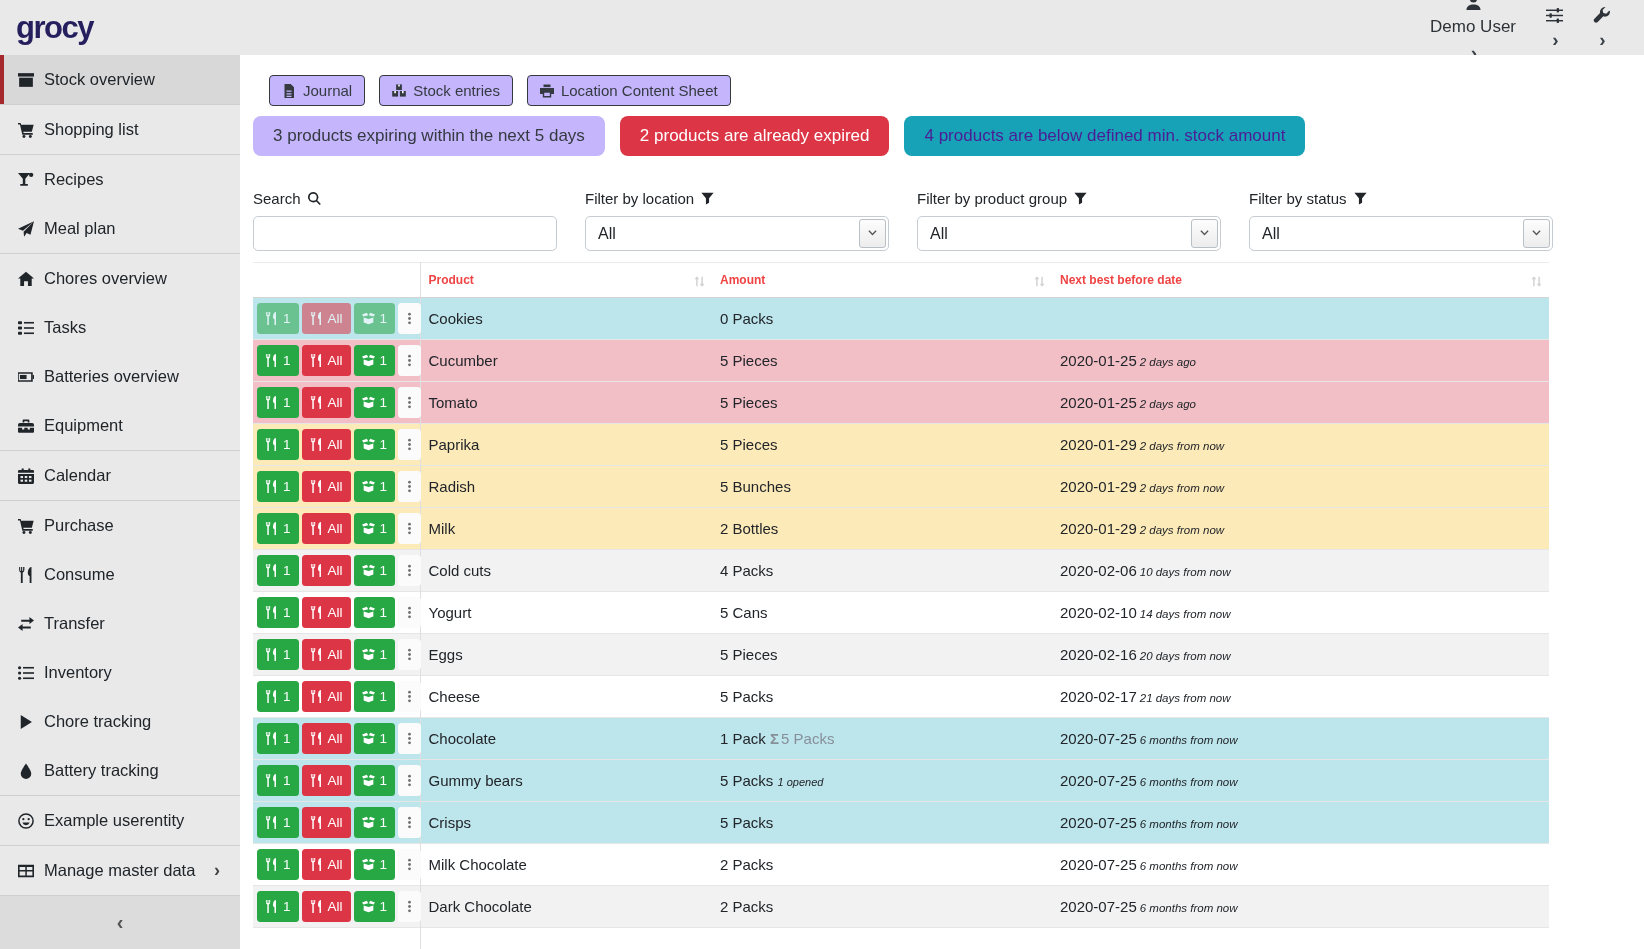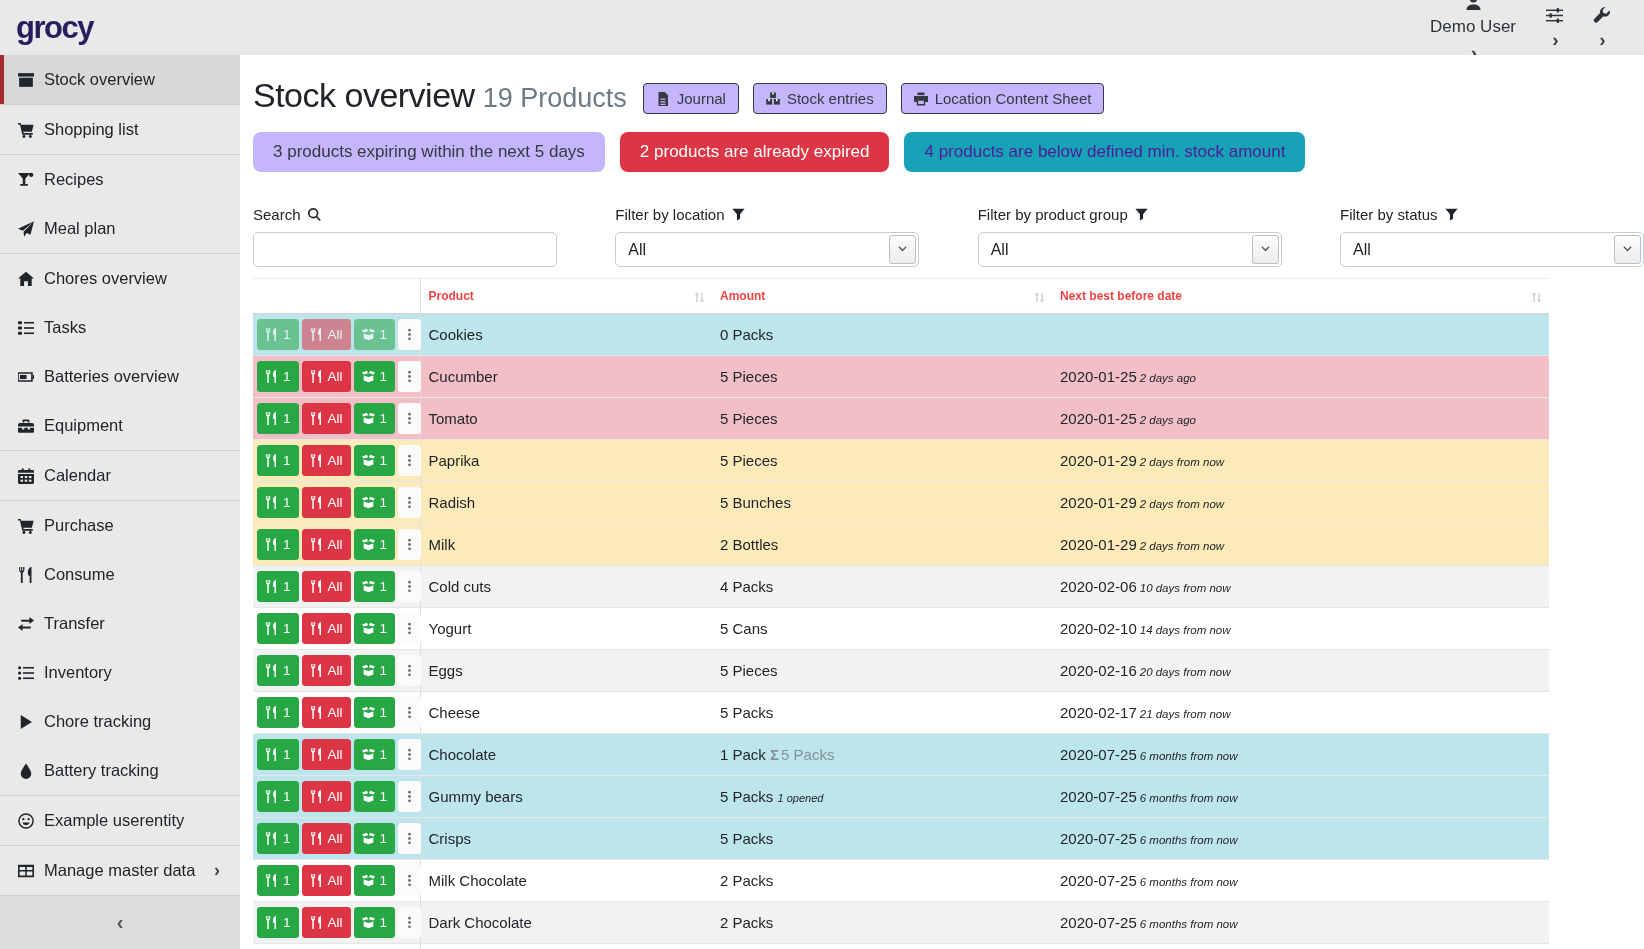--- a/index.html
+++ b/index.html
@@ -58,21 +58,21 @@
   
   .alerts { display: flex; gap: 15px; margin-top: 10px; }
   .alert {
     padding: 10px 20px; border-radius: 8px; font-size: 17px; cursor: pointer; white-space: nowrap;
   }
   .alert-warning { color: #343a40; }
   .alert-danger { color: #fff; }
   .alert-info { color: #4c1d95; }
 
   
-  .filters { display: flex; gap: 28px; margin-top: 34px; justify-content: space-between; }
+  .filters { display: flex; gap: 28px; margin-top: 34px; }
   .filter-block { width: 304px; }
   .filter-label { font-size: 15px; color: #212529; display: flex; align-items: center; gap: 7px; height: 17px; }
   .filter-label .f-icon { font-size: 13px; color: #212529; }
   .search-input {
     margin-top: 9px; width: 100%; height: 35px;
     border: 1px solid #c6ccd2; border-radius: 5px; padding: 0 10px;
     font-size: 16px; font-family: inherit; color: #212529; outline: none; background: #fff;
   }
   .select {
     margin-top: 9px; position: relative; width: 100%; height: 35px;
@@ -341,21 +341,20 @@
           <span class="chev">›</span>
         </div>
       </nav>
     <div class="sidebar-footer">
       <span>‹</span>
     </div>
   </aside>
 
   <main class="main">
     <div class="page-head">
-      <h1><span>Stock overview</span><small>19 Products</small></h1>
       <div class="head-buttons" id="head-buttons">
           <button class="btn-outline">
             <span class="icon">
               <svg viewBox="0 0 14 14" fill="currentColor">
                 <path fill-rule="evenodd" d="M2.5 0h6.2L12 3.3V14H2.5zM4.5 6.6v1.2h5V6.6zm0 2.6v1.2h5V9.2zm0 2.6v1.2h5v-1.2z"></path>
               </svg>
             </span>
             <span>Journal</span>
           </button>
           <button class="btn-outline">

